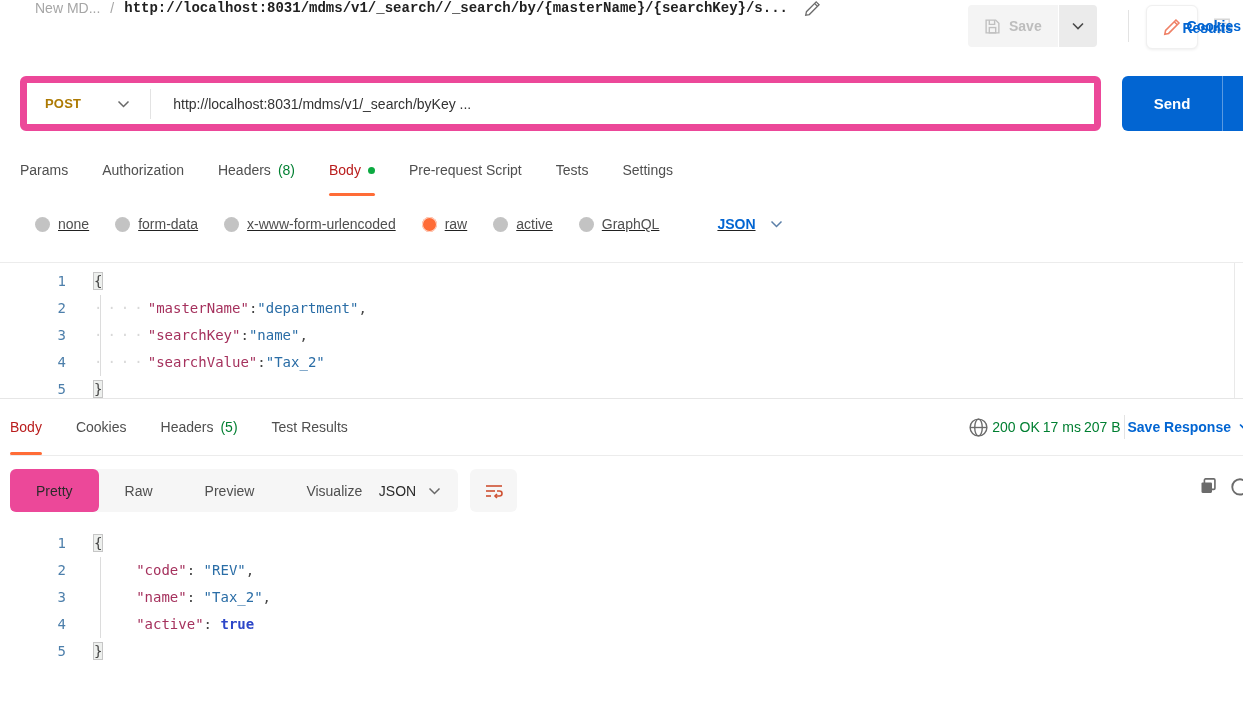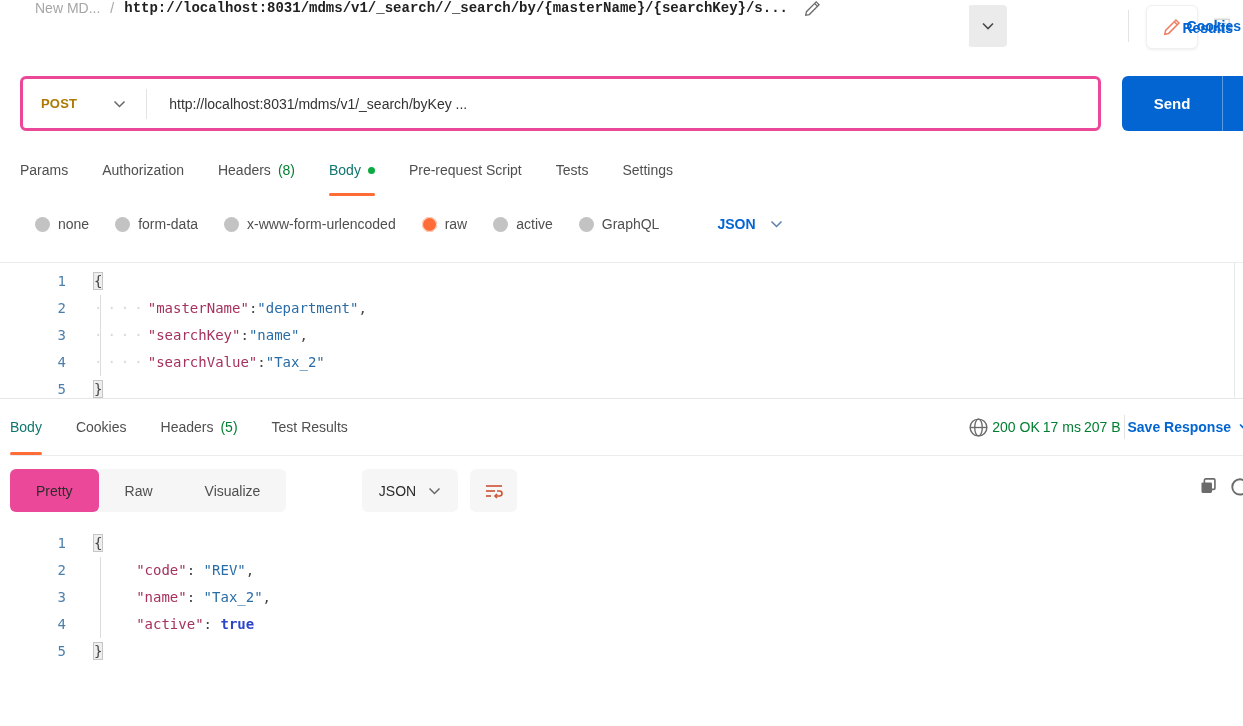--- a/index.html
+++ b/index.html
@@ -18,43 +18,43 @@
   .save-main{display:flex;align-items:center;gap:8px;background:#f4f4f4;padding:0 16px;color:#bdbdbd;
              font-size:14px;font-weight:600;}
   .save-caret{display:flex;align-items:center;justify-content:center;width:38px;background:#ebebeb;
               border-left:1px solid #fff;}
   .top-divider{position:absolute;left:1128px;top:10px;width:1px;height:32px;background:#e3e3e3;}
   .edit-box{position:absolute;left:1146px;top:5px;width:50px;height:42px;background:#fff;border:1px solid #f0f0f0;
             border-radius:6px;box-shadow:0 1px 3px rgba(0,0,0,.07);display:flex;align-items:center;justify-content:center;}
   .comment-box{position:absolute;left:1200px;top:5px;width:44px;height:42px;display:flex;align-items:center;justify-content:center;}
 
   
-  .url-box{position:absolute;left:20px;top:76px;width:1081px;height:55px;border:3px solid #ec4899;
+  .url-box{position:absolute;left:20px;top:76px;width:1081px;height:55px;border:7px solid #ec4899;
            border-radius:6px;display:flex;align-items:center;box-sizing:border-box;}
   .method{display:flex;align-items:center;gap:36px;padding:0 20px 0 18px;cursor:pointer;}
   .method-label{color:#ad7a03;font-weight:700;font-size:13px;letter-spacing:.2px;}
   .method-divider{width:1px;height:30px;background:#e3e3e3;}
   .url-text{padding-left:22px;font-size:14px;color:#333;}
   .send-btn{position:absolute;left:1122px;top:76px;width:175px;height:55px;background:#0265d2;border-radius:6px;
             display:flex;color:#fff;}
   .send-main{width:100px;display:flex;align-items:center;justify-content:center;font-size:15px;font-weight:700;}
   .send-caret{flex:1;display:flex;align-items:center;justify-content:center;border-left:1px solid rgba(255,255,255,.35);}
 
   
   .req-tabs{position:absolute;left:20px;top:144px;right:0;height:52px;display:flex;gap:34px;}
   .tab{position:relative;height:52px;display:flex;align-items:center;gap:7px;font-size:14px;color:#4f4f4f;cursor:pointer;}
   .tab .cnt{color:#007f31;}
-  .tab.active{color:#0f766e;font-weight:500;}
+  .tab.active{color:#b91c1c;font-weight:500;}
   .tab.active::after{content:"";position:absolute;left:0;right:0;bottom:0;height:3px;background:#ff6c37;border-radius:2px;}
   .green-dot{width:7px;height:7px;border-radius:50%;background:#0caa41;}
   .cookies-link{position:absolute;right:2px;top:0;height:52px;display:flex;align-items:center;
                 color:#0265d2;font-size:14px;font-weight:600;cursor:pointer;}
 
   
-  .mode-row{position:absolute;left:35px;top:196px;right:0;height:56px;display:flex;gap:26px;}
+  .mode-row{position:absolute;left:35px;top:196px;right:0;height:56px;display:flex;gap:26px;text-decoration:underline;}
   .radio-item{display:flex;align-items:center;gap:8px;font-size:14px;color:#4f4f4f;cursor:pointer;}
   .radio{width:15px;height:15px;border-radius:50%;background:#c3c3c3;}
   .radio-item.selected .radio{background:#ff6c37;box-shadow:0 0 0 1px #ffd9cc inset;}
   .lang-select{display:flex;align-items:center;gap:14px;margin-left:32px;cursor:pointer;}
   .lang-select .lang{color:#0265d2;font-size:14px;font-weight:600;}
   .beautify-link{position:absolute;right:10px;top:0;height:56px;display:flex;align-items:center;
                  color:#0265d2;font-size:14px;font-weight:600;cursor:pointer;}
 
   
   .editor{position:absolute;left:0;right:0;font-family:"DejaVu Sans Mono","Liberation Mono",monospace;
@@ -111,20 +111,30 @@
       <span class="crumb-sep">/</span>
       <span class="crumb-title">http://localhost:8031/mdms/v1/_search//_search/by/{masterName}/{searchKey}/s...</span>
       <span class="title-edit">
         <svg width="17" height="17" viewBox="0 0 16 16" fill="none" stroke="#6b6b6b" stroke-width="1.2">
           <path d="M11.5 1.8l2.7 2.7-9.2 9.2-3.4.7.7-3.4z"></path>
             <path d="M10 3.3l2.7 2.7"></path>
         </svg>
       </span>
     </div>
     <div class="save-btn">
+      <div class="save-main">
+        <span>
+          <svg width="17" height="17" viewBox="0 0 16 16" fill="none" stroke="#c0c0c0" stroke-width="1.3">
+            <path d="M2 2h9l3 3v9H2z"></path>
+              <path d="M5 2v4h5V2"></path>
+              <rect x="5" y="9" width="6" height="5"></rect>
+          </svg>
+        </span>
+        <span>Save</span>
+      </div>
       <div class="save-caret">
         <svg width="12" height="8" viewBox="0 0 12 8" fill="none" stroke="#4a4a4a" stroke-width="1.6">
             <path d="M1 1.5l5 5 5-5"></path>
           </svg>
       </div>
     </div>
     <div class="top-divider"></div>
     <div class="edit-box">
       <span>
         <svg width="18" height="18" viewBox="0 0 16 16" fill="none" stroke="#ef8066" stroke-width="1.4">
@@ -280,20 +290,21 @@
       <svg width="12" height="8" viewBox="0 0 12 8" fill="none" stroke="#0265d2" stroke-width="1.6">
           <path d="M1 1.5l5 5 5-5"></path>
         </svg>
     </span>
   </div>
 
   <div class="view-bar">
     <div class="seg-group">
       <div class="seg active">Pretty</div>
       <div class="seg">Raw</div>
+      <div class="seg">Preview</div>
       <div class="seg">Visualize</div>
     </div>
     <div class="resp-lang">
       <span>JSON</span>
       <svg width="13" height="8" viewBox="0 0 12 8" fill="none" stroke="#686868" stroke-width="1.5">
           <path d="M1 1.5l5 5 5-5"></path>
         </svg>
     </div>
     <div class="wrap-btn">
       <svg width="20" height="20" viewBox="0 0 20 20" fill="none" stroke="#cf5132" stroke-width="1.6">

